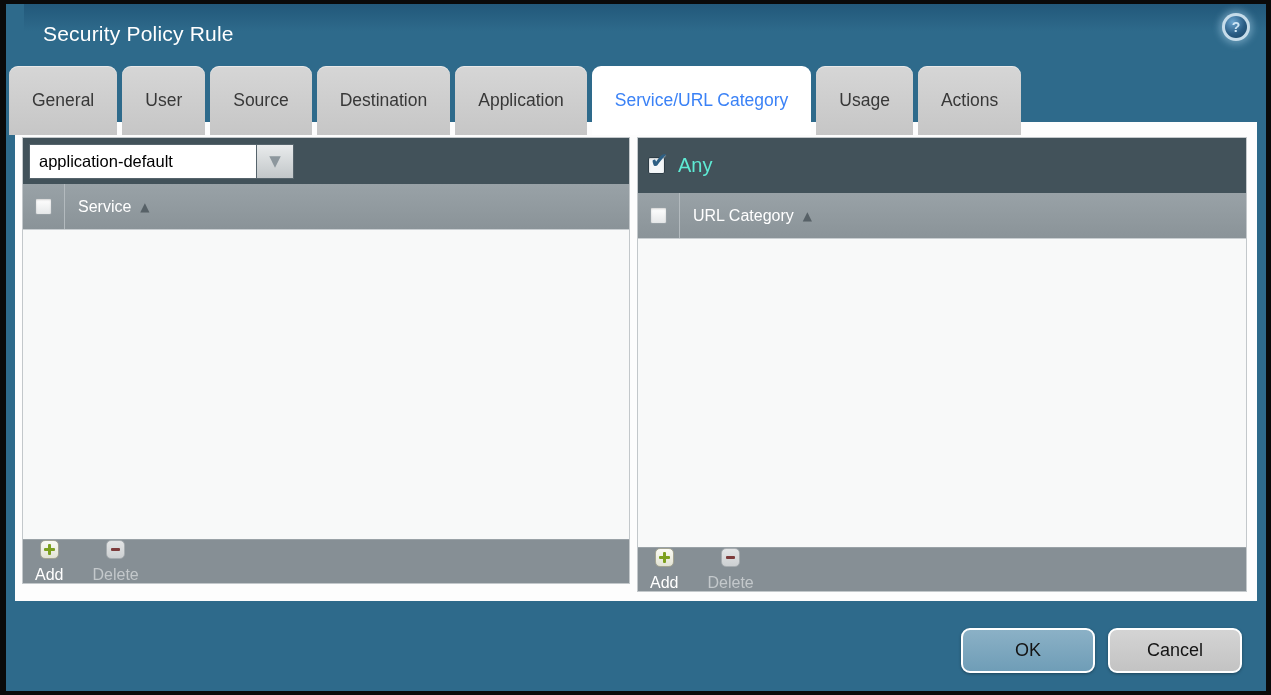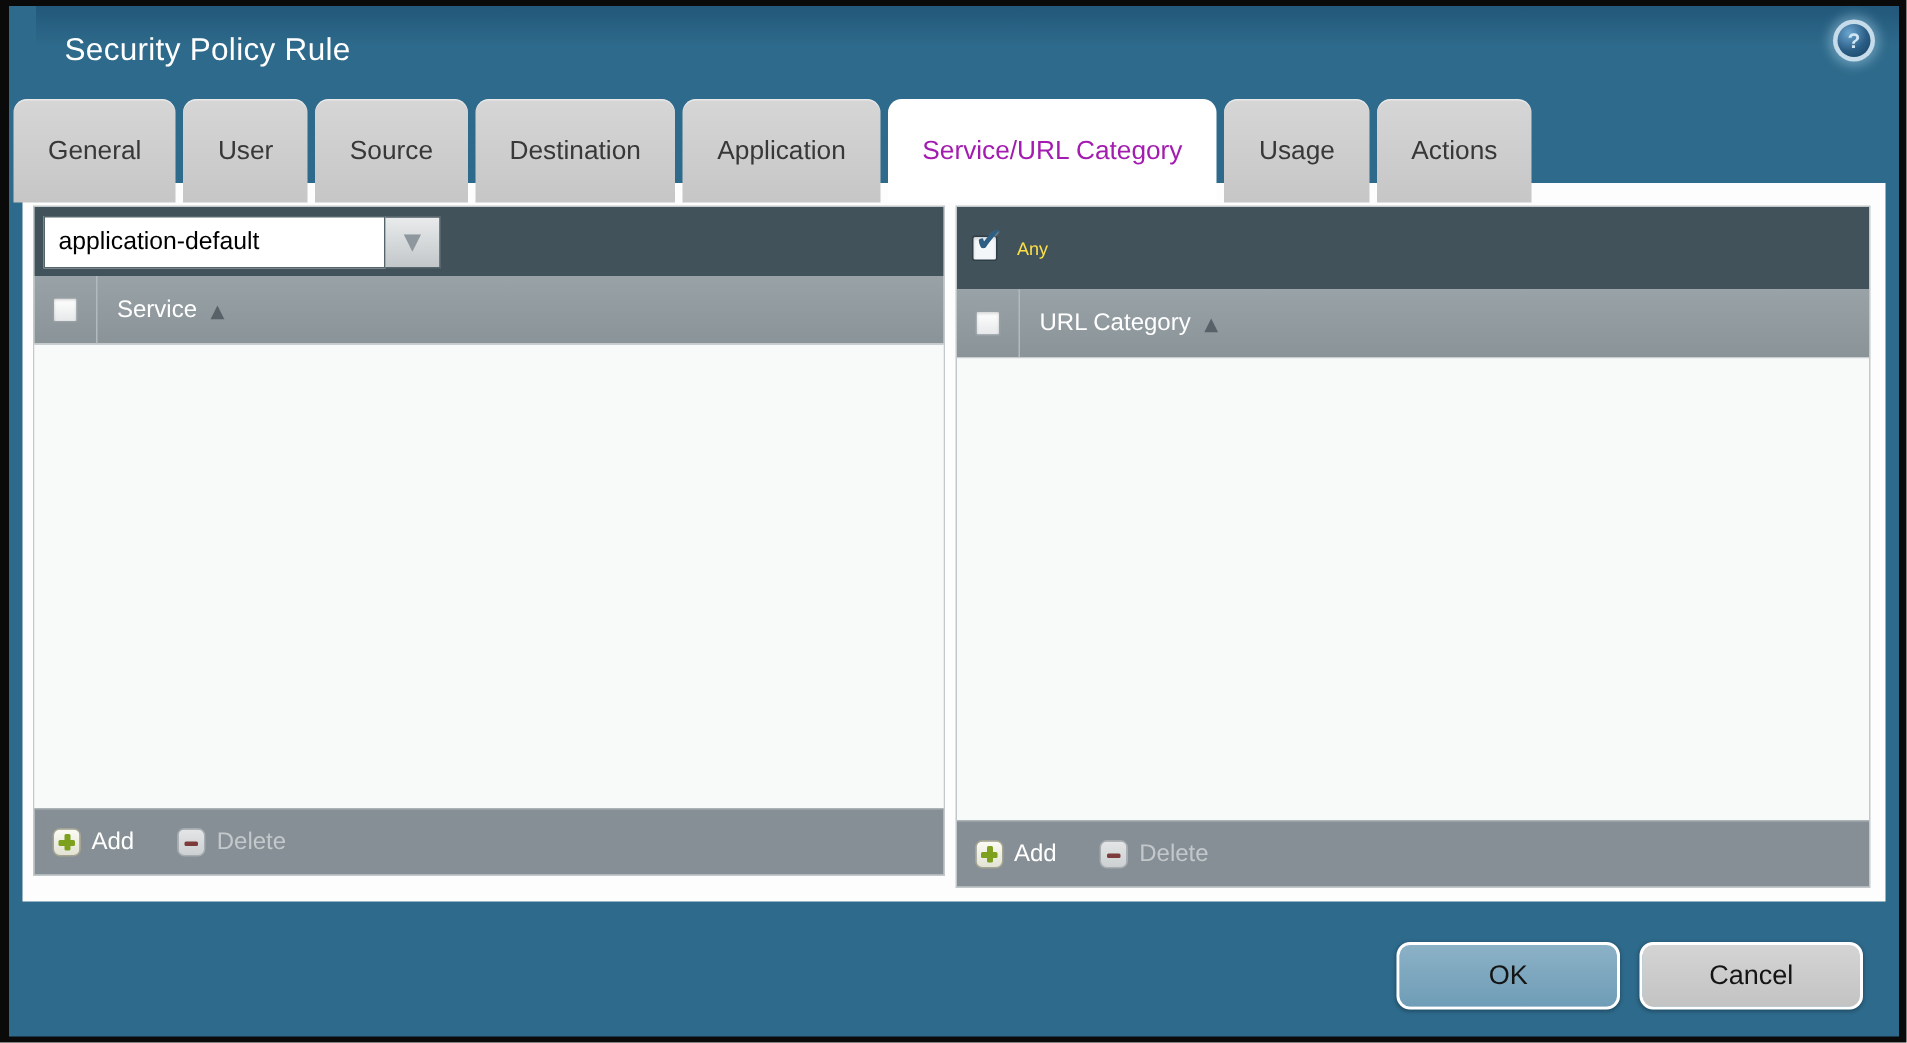--- a/index.html
+++ b/index.html
@@ -35,21 +35,21 @@
     position:absolute;top:62px;left:3px;display:flex;gap:5px;z-index:2;
   }
   .tab{
     height:69px;padding:0 23px;border-radius:9px 9px 0 0;
     background:linear-gradient(180deg,#d6d6d6,#c6c6c6);
     color:#383838;font-size:17.5px;display:flex;align-items:center;cursor:pointer;
     box-shadow:inset 0 1px 0 rgba(255,255,255,.45);
     white-space:nowrap;
   }
   .tab.active{
-    background:#ffffff;color:#a21caf;z-index:3;
+    background:#ffffff;color:#3b82f6;z-index:3;
     box-shadow:none;
   }
   
   .content{
     position:absolute;left:9px;right:9px;top:118px;height:479px;
     background:#fdfdfd;z-index:1;
   }
   .panel{
     position:absolute;display:flex;flex-direction:column;
     background:#f8f9f9;border:1px solid #c3c8cb;box-sizing:border-box;
@@ -80,21 +80,21 @@
     border:1px solid #97a0a5;box-shadow:inset 0 1px 2px rgba(0,0,0,.18);
     position:relative;cursor:pointer;flex:0 0 auto;
   }
   .cb.checked{border-color:#2e3d46;background:#f4f7f9;}
   .cb .check{
     position:absolute;top:-8px;left:1px;
     color:#2d5f84;font-size:22px;font-weight:bold;
     font-family:"DejaVu Sans",sans-serif;line-height:1;
     text-shadow:0 1px 1px rgba(255,255,255,.5);
   }
-  .any-label{color:#fde047;font-size:12px;margin-left:13px;}
+  .any-label{color:#5eead4;font-size:20px;margin-left:13px;}
   
   .hdr{
     height:45px;flex:0 0 auto;display:flex;align-items:center;
     background:linear-gradient(180deg,#99a2a7,#8a9398);
     border-bottom:1px solid #c9ced1;color:#ffffff;
   }
   .hdr-cbcell{
     width:41px;align-self:stretch;display:flex;align-items:center;justify-content:center;
     border-right:1px solid #b3babe;
   }
@@ -103,21 +103,21 @@
     color:#57616
 7;font-size:12px;margin-left:9px;
     font-family:"DejaVu Sans",sans-serif;color:#576167;
   }
   .body{flex:1 1 auto;background:#f8f9f9;}
   
   .pfooter{
     height:43px;flex:0 0 auto;display:flex;align-items:center;
     background:#868f95;border-top:1px solid #9aa2a7;padding:0 12px;
   }
-  .tool{display:flex;align-items:center;gap:7px;cursor:pointer;}
+  .tool{display:flex;align-items:center;gap:7px;cursor:pointer;flex-direction:column;}
   .tool + .tool{margin-left:29px;}
   .tool-label{font-size:16px;}
   .lbl-on{color:#ffffff;}
   .lbl-off{color:#c3c8cb;}
   .icon-plusbox,.icon-minusbox{
     width:19px;height:19px;border-radius:5px;position:relative;box-sizing:border-box;
   }
   .icon-plusbox{background:linear-gradient(180deg,#fbfbf4,#e2e3d4);border:1px solid #a3a492;}
   .icon-plusbox::before{
     content:"";position:absolute;left:3px;right:3px;top:7px;height:3.6px;background:#7da01e;border-radius:1px;
@@ -127,21 +127,21 @@
   }
   .icon-minusbox{background:linear-gradient(180deg,#e3e5e6,#cdd0d2);border:1px solid #a6acb0;}
   .icon-minusbox::before{
     content:"";position:absolute;left:4px;right:4px;top:7.5px;height:3.4px;background:#7d3b3b;border-radius:1px;
   }
   
   .dialog-buttons{
     position:absolute;right:24px;bottom:18px;display:flex;gap:13px;
   }
   .btn{
-    width:149px;height:45px;border-radius:9px;border:2px solid #ffffff;box-sizing:border-box;
+    width:134px;height:45px;border-radius:9px;border:2px solid #ffffff;box-sizing:border-box;
     display:flex;align-items:center;justify-content:center;
     font-size:18px;color:#141414;cursor:pointer;
     box-shadow:0 1px 3px rgba(0,0,0,.35);
   }
   .btn-ok{background:linear-gradient(180deg,#8bb1c6,#6f9db7);}
   .btn-cancel{background:linear-gradient(180deg,#d4d4d4,#c3c3c3);}
 </style>
 </head>
 <body>
 

